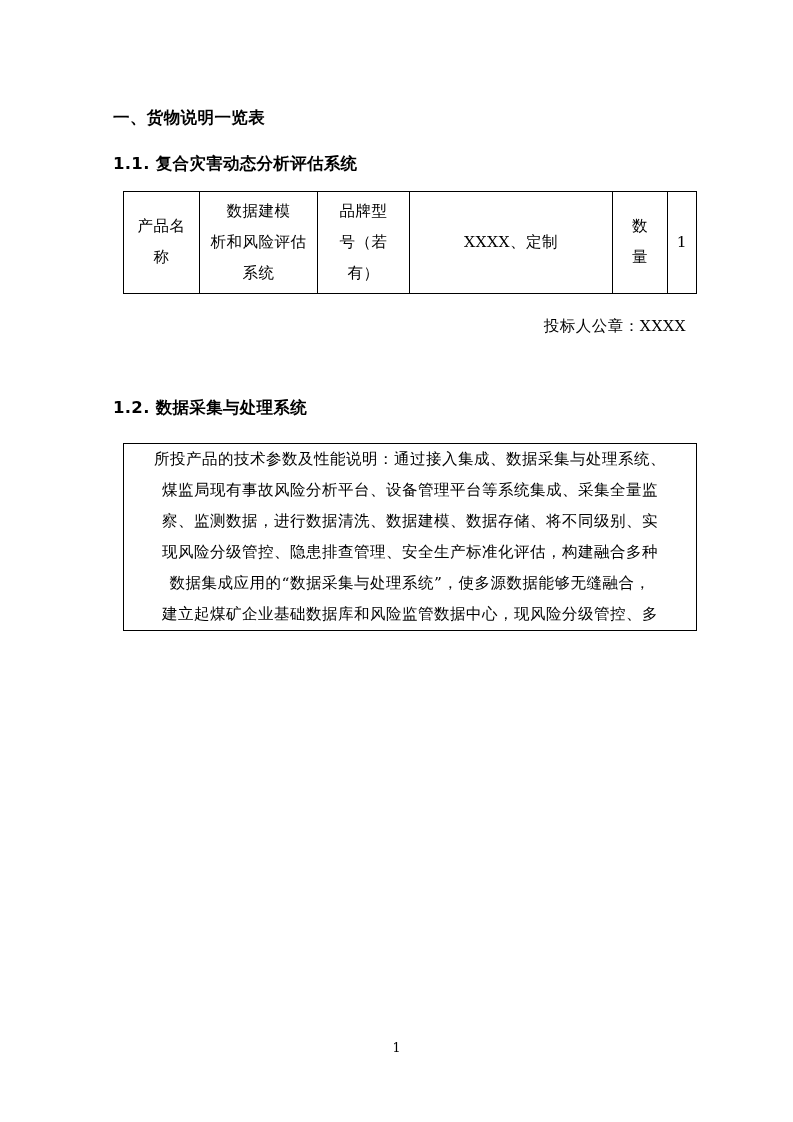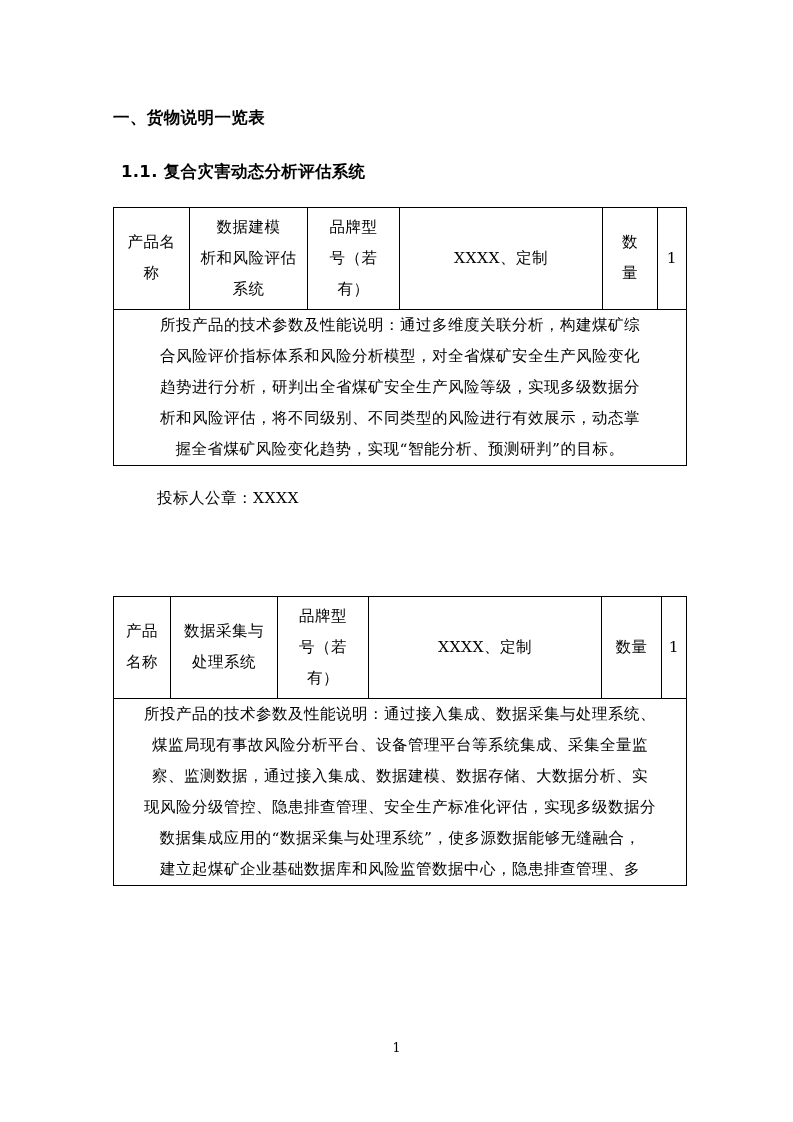--- a/index.html
+++ b/index.html
@@ -35,30 +35,31 @@
     letter-spacing: 0.4px;
     margin: 0;
     padding: 0;
   }
   .h-sub {
     font-family: "DejaVu Sans", "Liberation Sans", sans-serif;
     font-weight: bold;
     font-size: 16.5px;
     line-height: 1.2;
     letter-spacing: 0.3px;
-    margin: 8px;
+    margin: 0;
     padding: 0;
   }
 
   
   table.spec {
     border-collapse: collapse;
     table-layout: fixed;
     width: 573px;
     border: 1.3px solid #000;
+    margin-left: 10px;
   }
   table.spec td {
     border: 1.3px solid #000;
     padding: 0;
     text-align: center;
     vertical-align: middle;
     font-family: "DejaVu Serif", "Liberation Serif", serif;
     font-size: 15.5px;
     line-height: 2.0;
     letter-spacing: 0.5px;
@@ -84,20 +85,21 @@
     white-space: nowrap;
   }
 
   
   .sig {
     font-family: "DejaVu Serif", "Liberation Serif", serif;
     font-size: 15.5px;
     letter-spacing: 0.5px;
     margin: 0;
     padding: 0;
+    text-align: right;
   }
 
   
   .footer-pageno {
     position: absolute;
     left: 0;
     top: 1040px;
     width: 793px;
     text-align: center;
     font-family: "DejaVu Serif", "Liberation Serif", serif;
@@ -161,83 +163,51 @@
           </td>
           <td>XXXX、定制</td>
           <td>
             <span class="hdr-cell-inner">
               <span class="wl">数</span>
               <span class="wl">量</span>
             </span>
           </td>
           <td>1</td>
         </tr>
-        <tr>
-          <td class="body-cell" colspan="6">
-            <span class="line">所投产品的技术参数及性能说明：通过多维度关联分析，构建煤矿综</span>
-            <span class="line">合风险评价指标体系和风险分析模型，对全省煤矿安全生产风险变化</span>
-            <span class="line">趋势进行分析，研判出全省煤矿安全生产风险等级，实现多级数据分</span>
-            <span class="line">析和风险评估，将不同级别、不同类型的风险进行有效展示，动态掌</span>
-            <span class="line">握全省煤矿风险变化趋势，实现“智能分析、预测研判”的目标。</span>
-          </td>
-        </tr>
       </tbody>
     </table>
 
     <div class="spacer-d"></div>
 
     <p class="sig" style="padding-left:44px;">投标人公章：XXXX</p>
 
     <div class="spacer-e"></div>
 
+    <p class="h-sub">1.2. 数据采集与处理系统</p>
 
     <div class="spacer-f"></div>
 
     <table class="spec">
       <colgroup>
         <col style="width:57px">
         <col style="width:107px">
         <col style="width:91px">
         <col style="width:233px">
         <col style="width:60px">
         <col style="width:25px">
       </colgroup>
       <tbody>
         <tr>
-          <td>
-            <span class="hdr-cell-inner">
-              <span class="wl">产品</span>
-              <span class="wl">名称</span>
-            </span>
-          </td>
-          <td>
-            <span class="hdr-cell-inner">
-              <span class="wl">数据采集与</span>
-              <span class="wl">处理系统</span>
-            </span>
-          </td>
-          <td>
-            <span class="hdr-cell-inner">
-              <span class="wl">品牌型</span>
-              <span class="wl">号（若</span>
-              <span class="wl">有）</span>
-            </span>
-          </td>
-          <td>XXXX、定制</td>
-          <td>数量</td>
-          <td>1</td>
-        </tr>
-        <tr>
           <td class="body-cell" colspan="6">
             <span class="line">所投产品的技术参数及性能说明：通过接入集成、数据采集与处理系统、</span>
             <span class="line">煤监局现有事故风险分析平台、设备管理平台等系统集成、采集全量监</span>
-            <span class="line">察、监测数据，通过接入集成、数据建模、数据存储、大数据分析、实</span>
-            <span class="line">现风险分级管控、隐患排查管理、安全生产标准化评估，实现多级数据分</span>
+            <span class="line">察、监测数据，进行数据清洗、数据建模、数据存储、将不同级别、实</span>
+            <span class="line">现风险分级管控、隐患排查管理、安全生产标准化评估，构建融合多种</span>
             <span class="line">数据集成应用的“数据采集与处理系统”，使多源数据能够无缝融合，</span>
-            <span class="line">建立起煤矿企业基础数据库和风险监管数据中心，隐患排查管理、多</span>
+            <span class="line">建立起煤矿企业基础数据库和风险监管数据中心，现风险分级管控、多</span>
           </td>
         </tr>
       </tbody>
     </table>
 
   </div>
 
   <div class="footer-pageno">1</div>
 </div>
 

